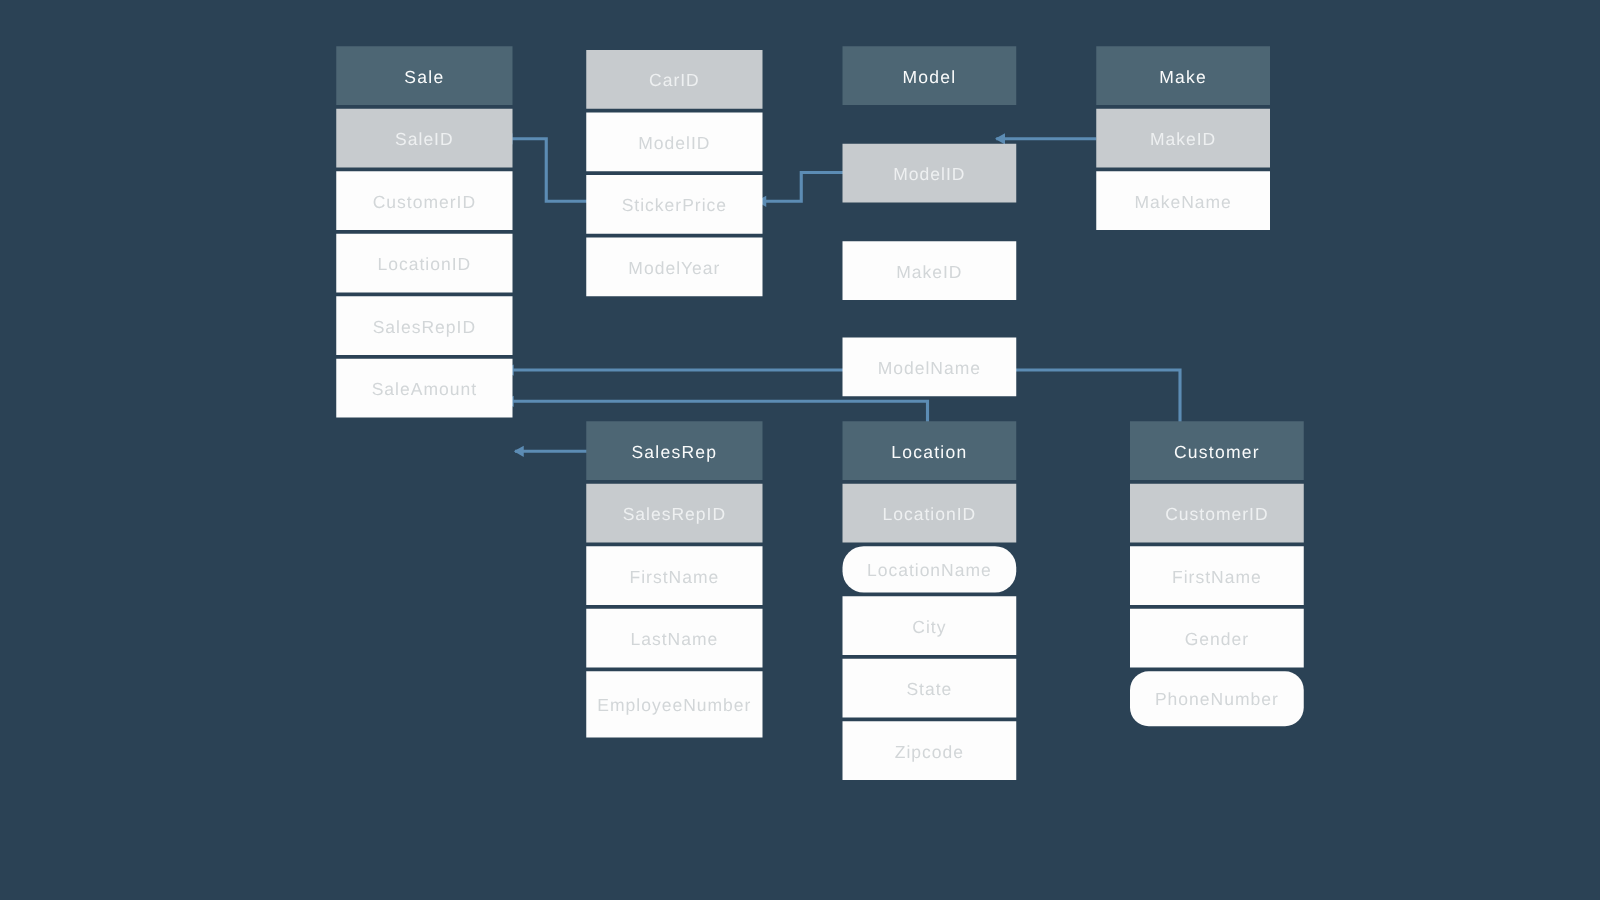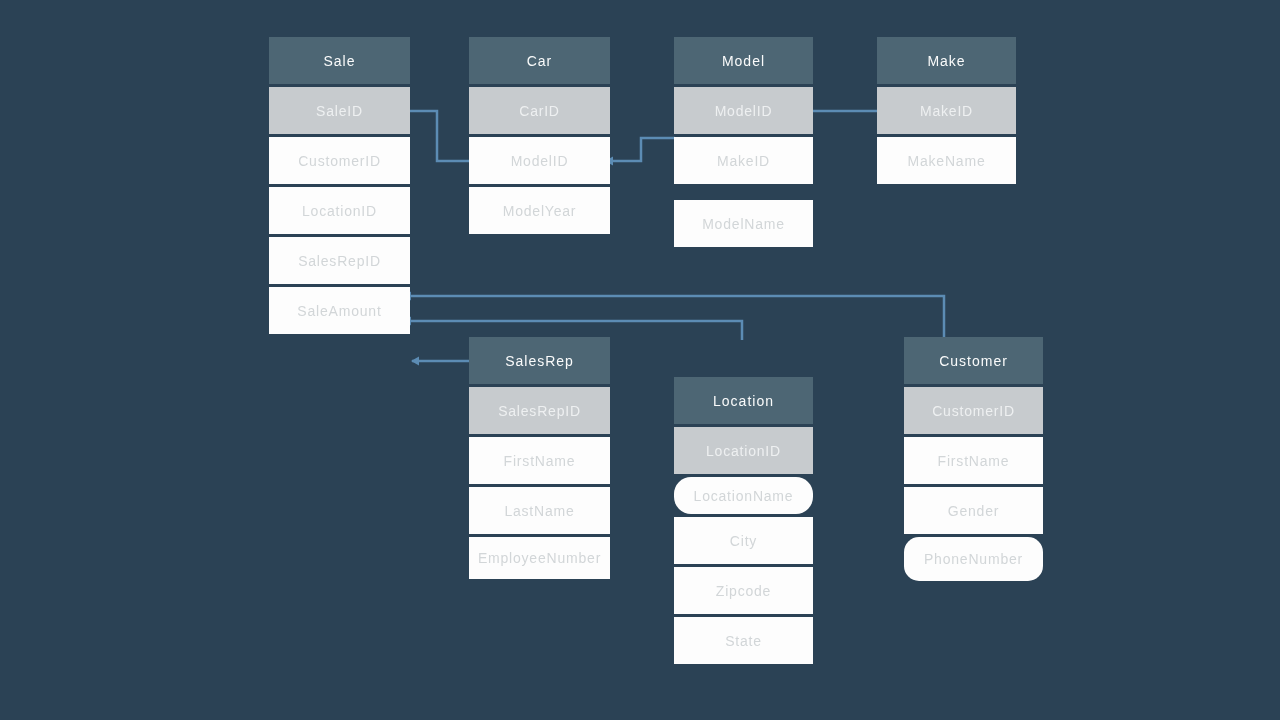--- a/index.html
+++ b/index.html
@@ -69,50 +69,50 @@
     </svg>
     <div class="table" style="left: 269px; top: 37px; width: 141px;">
       <div class="thead" style="height: 47px;">Sale</div>
       <div class="trow pk" style="height: 47px; margin-top: 3px;">SaleID</div>
       <div class="trow" style="height: 47px; margin-top: 3px;">CustomerID</div>
       <div class="trow" style="height: 47px; margin-top: 3px;">LocationID</div>
       <div class="trow" style="height: 47px; margin-top: 3px;">SalesRepID</div>
       <div class="trow" style="height: 47px; margin-top: 3px;">SaleAmount</div>
     </div>
     <div class="table" style="left: 469px; top: 37px; width: 141px;">
-      <div class="thead" style="height: 47px;">Car</div>
       <div class="trow pk" style="height: 47px; margin-top: 3px;">CarID</div>
       <div class="trow" style="height: 47px; margin-top: 3px;">ModelID</div>
+      <div class="trow" style="height: 47px; margin-top: 3px;">StickerPrice</div>
       <div class="trow" style="height: 47px; margin-top: 3px;">ModelYear</div>
     </div>
-    <div class="table" style="left: 674px; top: 37px; width: 139px;">
+    <div class="table" style="left: 674px; top: 37px; width: 139px; gap: 28px;">
       <div class="thead" style="height: 47px;">Model</div>
       <div class="trow pk" style="height: 47px; margin-top: 3px;">ModelID</div>
       <div class="trow" style="height: 47px; margin-top: 3px;">MakeID</div>
-      <div class="trow" style="height: 47px; margin-top: 16px;">ModelName</div>
+      <div class="trow" style="height: 47px; margin-top: 2px;">ModelName</div>
     </div>
     <div class="table" style="left: 877px; top: 37px; width: 139px;">
       <div class="thead" style="height: 47px;">Make</div>
       <div class="trow pk" style="height: 47px; margin-top: 3px;">MakeID</div>
       <div class="trow" style="height: 47px; margin-top: 3px;">MakeName</div>
     </div>
     <div class="table" style="left: 469px; top: 337px; width: 141px;">
       <div class="thead" style="height: 47px;">SalesRep</div>
       <div class="trow pk" style="height: 47px; margin-top: 3px;">SalesRepID</div>
       <div class="trow" style="height: 47px; margin-top: 3px;">FirstName</div>
       <div class="trow" style="height: 47px; margin-top: 3px;">LastName</div>
-      <div class="trow" style="height: 42px; margin-top: 3px;">EmployeeNumber</div>
+      <div class="trow" style="height: 53px; margin-top: 3px;">EmployeeNumber</div>
     </div>
     <div class="table" style="left: 674px; top: 337px; width: 139px;">
-      <div class="thead" style="height: 47px; margin-top: 40px;">Location</div>
+      <div class="thead" style="height: 47px;">Location</div>
       <div class="trow pk" style="height: 47px; margin-top: 3px;">LocationID</div>
       <div class="trow" style="height: 37px; margin-top: 3px; border-radius: 17px;">LocationName</div>
       <div class="trow" style="height: 47px; margin-top: 3px;">City</div>
+      <div class="trow" style="height: 47px; margin-top: 3px;">State</div>
       <div class="trow" style="height: 47px; margin-top: 3px;">Zipcode</div>
-      <div class="trow" style="height: 47px; margin-top: 3px;">State</div>
     </div>
     <div class="table" style="left: 877px; top: 337px; width: 139px; padding-left: 27px;">
       <div class="thead" style="height: 47px;">Customer</div>
       <div class="trow pk" style="height: 47px; margin-top: 3px;">CustomerID</div>
       <div class="trow" style="height: 47px; margin-top: 3px;">FirstName</div>
       <div class="trow" style="height: 47px; margin-top: 3px;">Gender</div>
       <div class="trow" style="height: 44px; margin-top: 3px; border-radius: 15px;">PhoneNumber</div>
     </div>
   </div>
 

